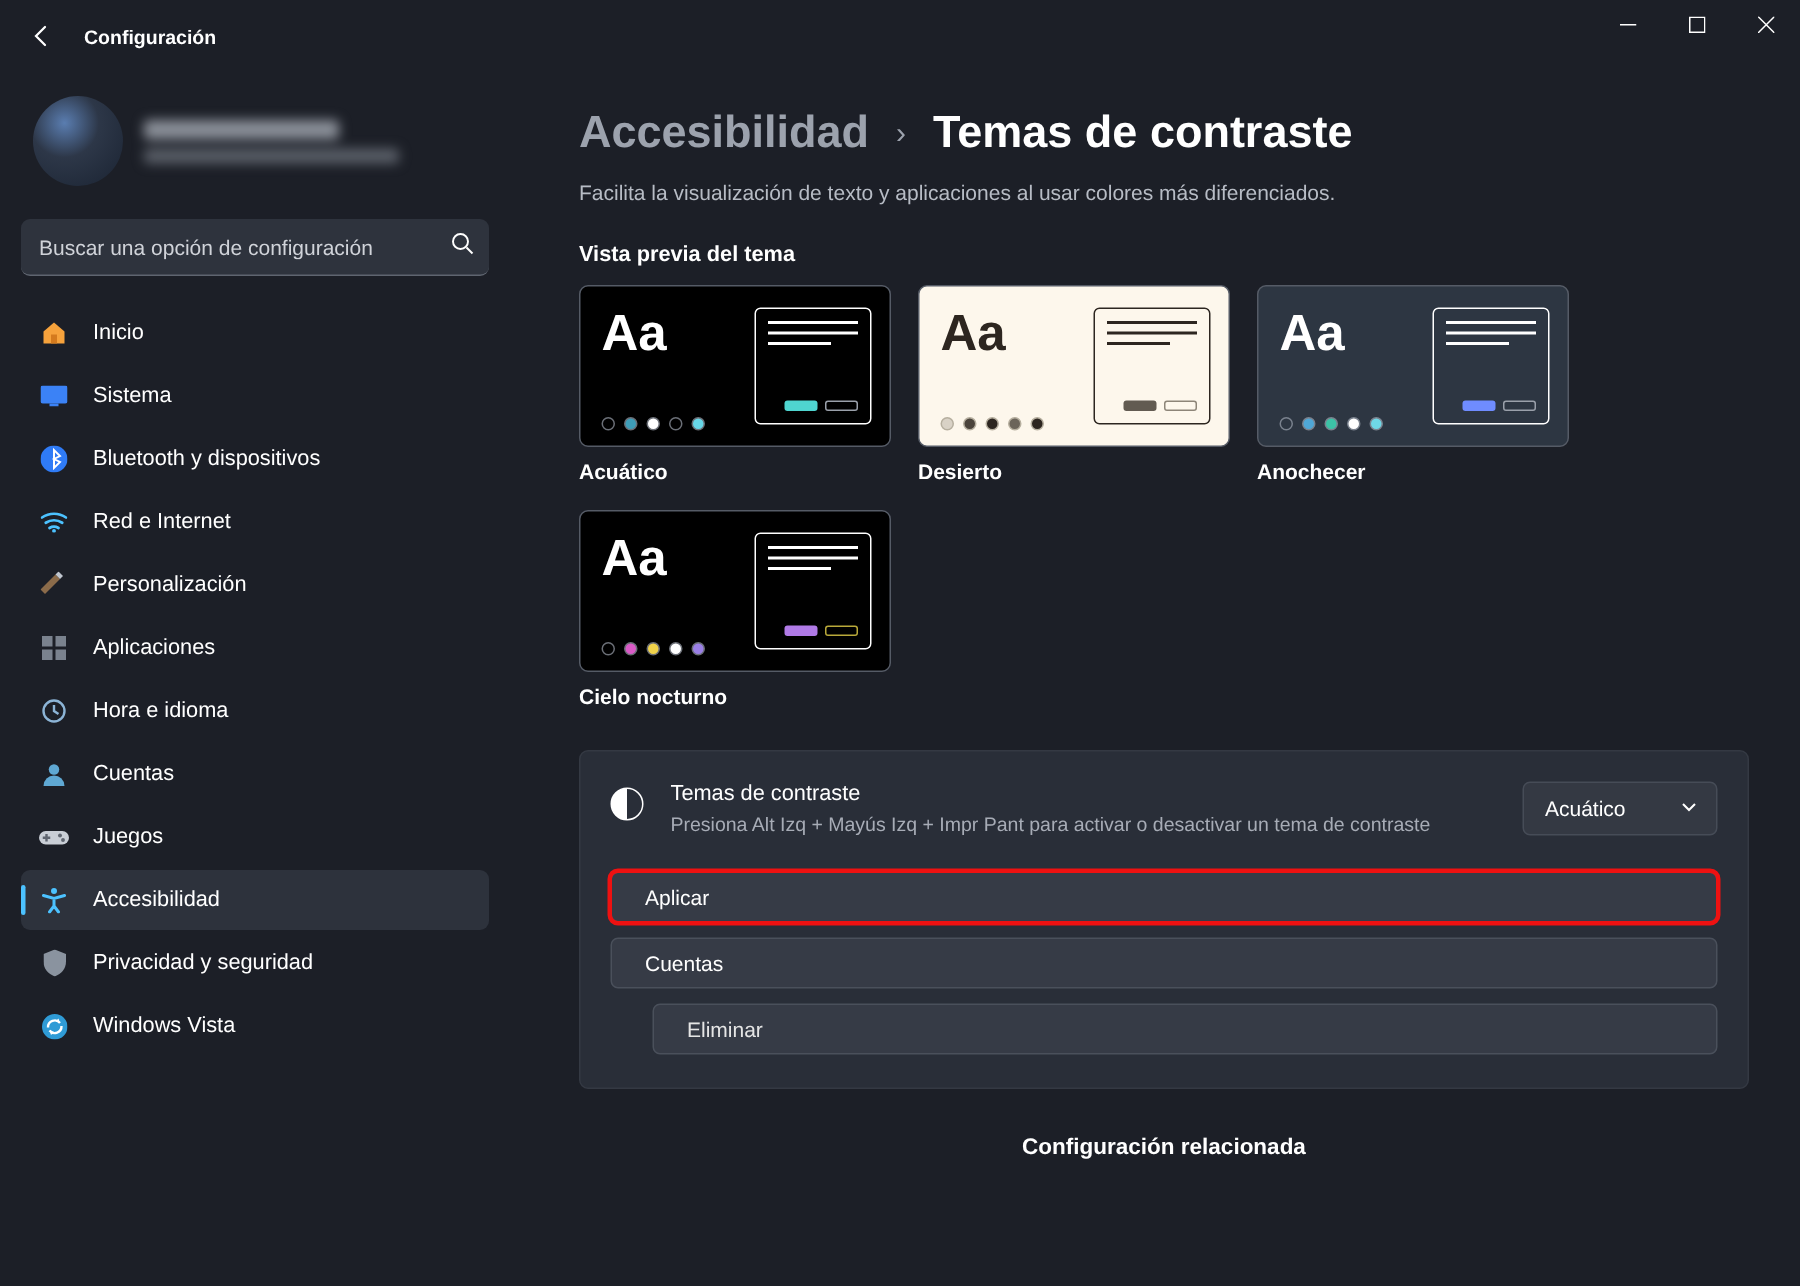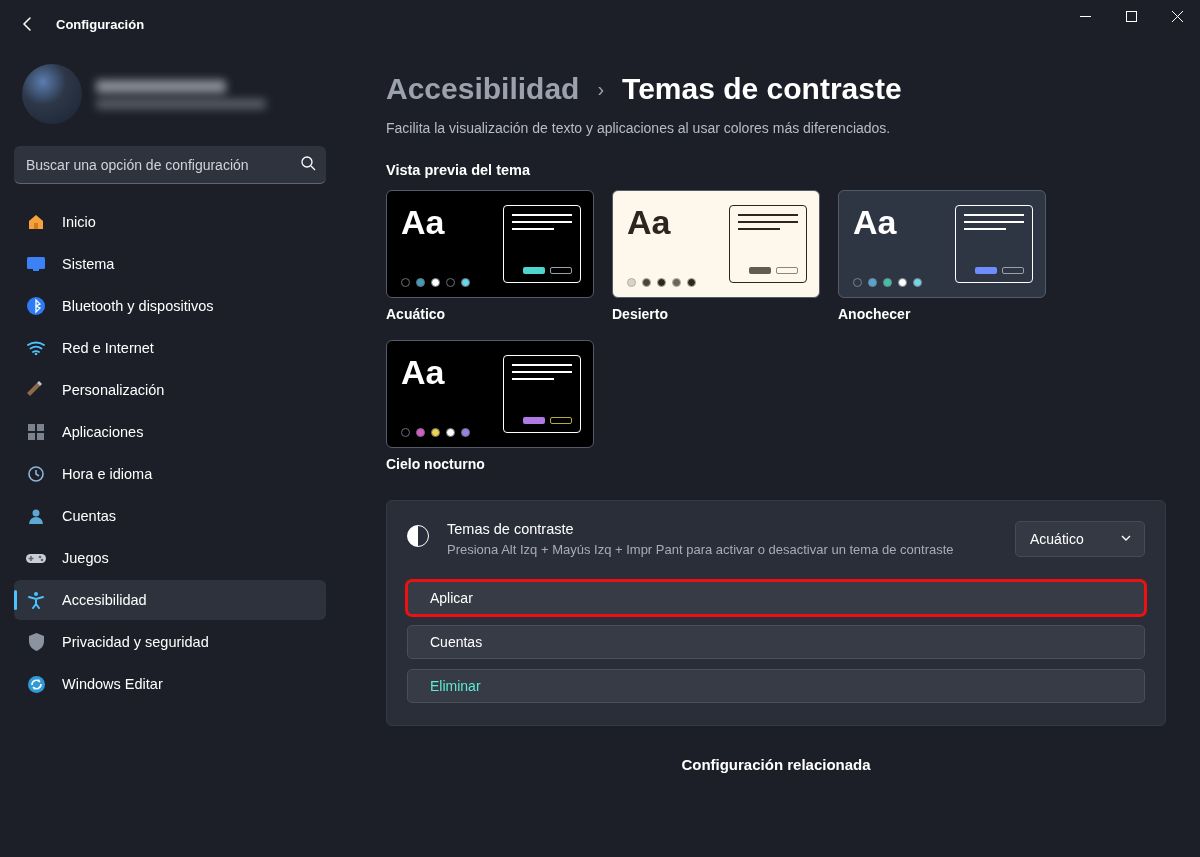--- a/index.html
+++ b/index.html
@@ -98,21 +98,21 @@
     height: 36px; min-width: 130px; padding: 0 12px 0 14px;
     display: flex; align-items: center; justify-content: space-between;
     font-size: 14px; cursor: pointer; flex-shrink: 0;
   }
   .card-btns { display: flex; gap: 10px; justify-content: flex-start; margin-top: 22px; flex-direction: column; }
   .btn {
     height: 34px; padding: 0 22px; border-radius: 5px;
     display: flex; align-items: center; font-size: 14px; cursor: pointer;
     background: #363b46; border: 1px solid #4a505b;
   }
-  .btn.disabled { color: #5eead4; cursor: default; }
+  .btn.disabled { color: #e5e5e5; cursor: default; margin-left: 28px; }
   .highlight { outline: 3px solid #e11; outline-offset: -1px; }
   .related { font-size: 15px; font-weight: 600; margin-top: 30px; text-align: center; }
 </style>
 </head>
 <body>
 
 <div class="titlebar">
   <div class="back-btn">
     <svg width="16" height="16" viewBox="0 0 16 16">
         <path d="M10 2 4 8l6 6" stroke="#fff" stroke-width="1.5" fill="none" stroke-linecap="round"></path>
@@ -258,21 +258,21 @@
           <span>Privacidad y seguridad</span>
         </div>
         <div class="nav-item">
           <span class="nic">
             <svg width="17" height="17">
               <circle cx="8.5" cy="8.5" r="8.5" fill="#2f9bd6"></circle>
               <path d="M4 9a4.5 4.5 0 018-3M13 8a4.5 4.5 0 01-8 3" stroke="#fff" fill="none" stroke-width="1.6"></path>
               <path d="M11 3l1 3-3-1M6 14l-1-3 3 1" fill="#fff"></path>
             </svg>
           </span>
-          <span>Windows Editar</span>
+          <span>Windows Vista</span>
         </div>
       </div>
   </div>
 
   <div class="main">
     <div class="crumbs">
       <span class="crumb1">Accesibilidad</span>
       <span class="chev">›</span>
       <span class="crumb2">Temas de contraste</span>
     </div>

